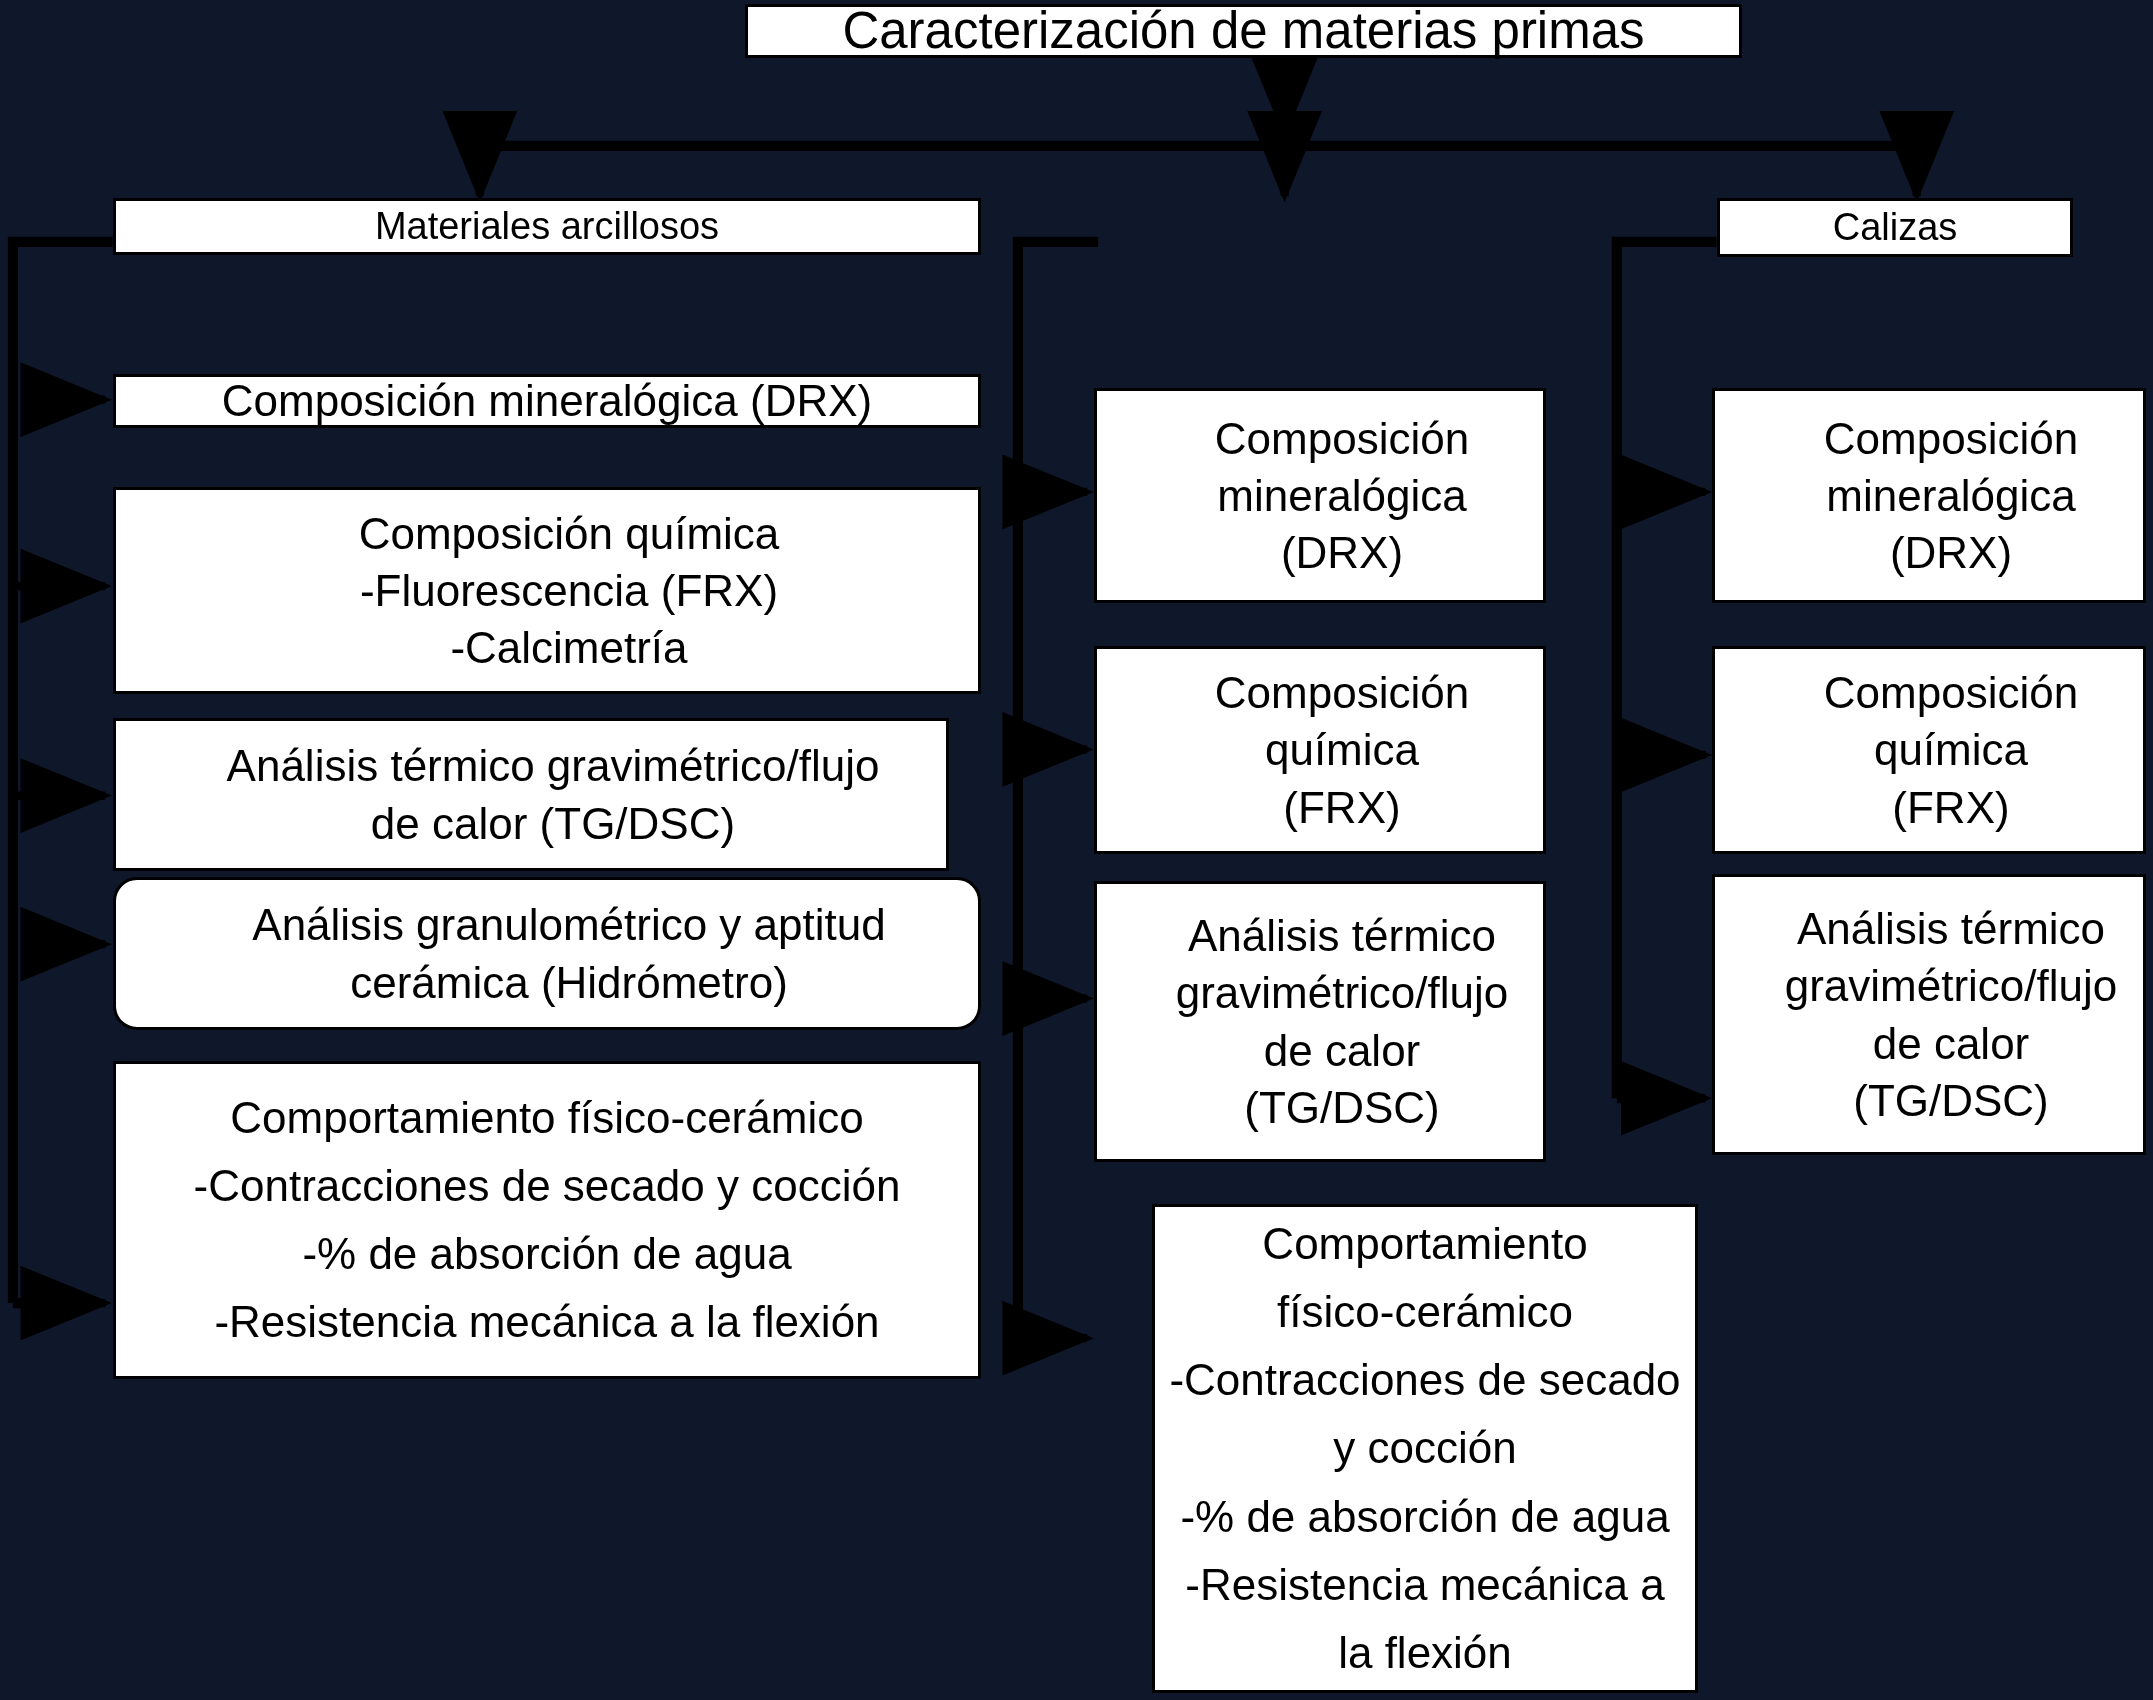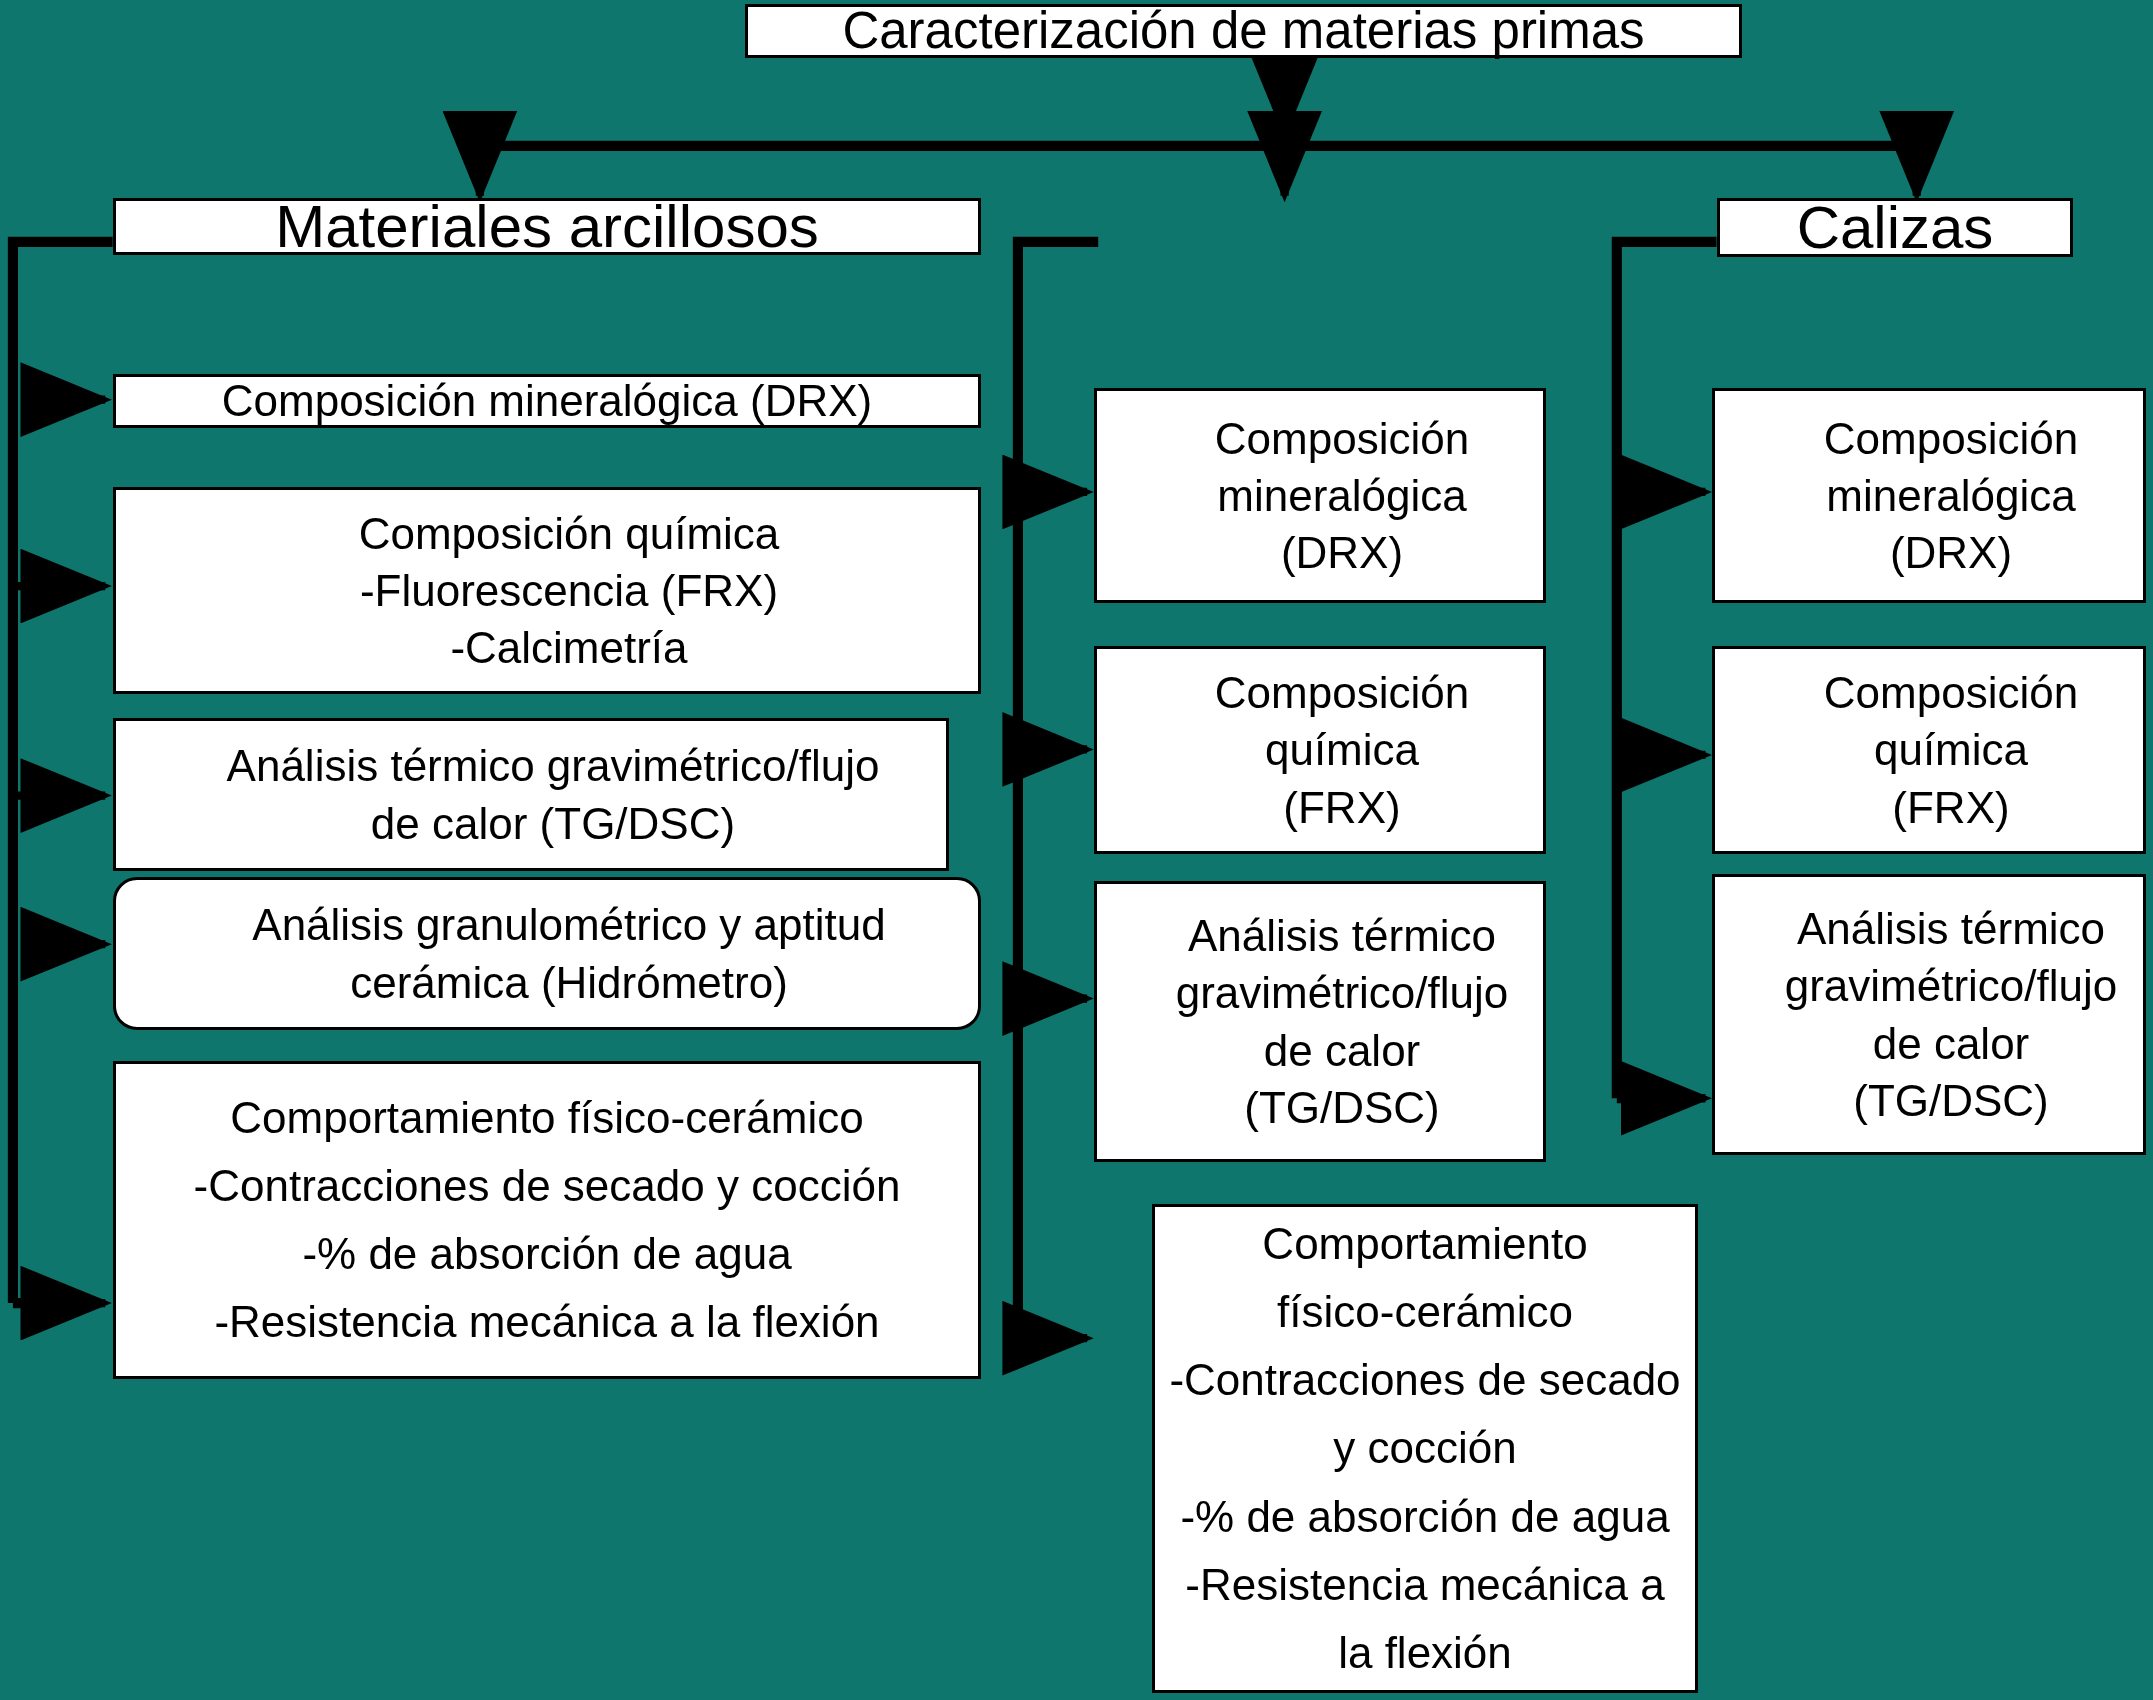--- a/index.html
+++ b/index.html
@@ -4,21 +4,21 @@
 <style>
   html, body {
     margin: 0;
     padding: 0;
     background: #ffffff;
   }
   #stage {
     position: relative;
     width: 2153px;
     height: 1700px;
-    background: #0f766e;
+    background: #0f172a;
     overflow: hidden;
     font-family: "Liberation Sans", sans-serif;
     color: #000000;
   }
   #wires {
     position: absolute;
     left: 0;
     top: 0;
     width: 2153px;
     height: 1700px;
@@ -31,21 +31,21 @@
     border: 3.7px solid #000000;
     display: flex;
     align-items: center;
     justify-content: center;
     text-align: center;
     line-height: 1.16;
     white-space: pre-line;
     z-index: 3;
   }
   .root      { font-size: 51px; }
-  .cat       { font-size: 60px; }
+  .cat       { font-size: 38px; }
   .leaf      { font-size: 44px; }
   .leaf-tall { font-size: 44px; line-height: 1.30; padding-left: 44px; }
   .leaf-loose{ font-size: 44px; line-height: 1.55; }
 </style>
 </head>
 <body>
 
 <div id="stage">
 
   <svg id="wires" viewBox="0 0 2333 1842" width="2153" height="1700">

